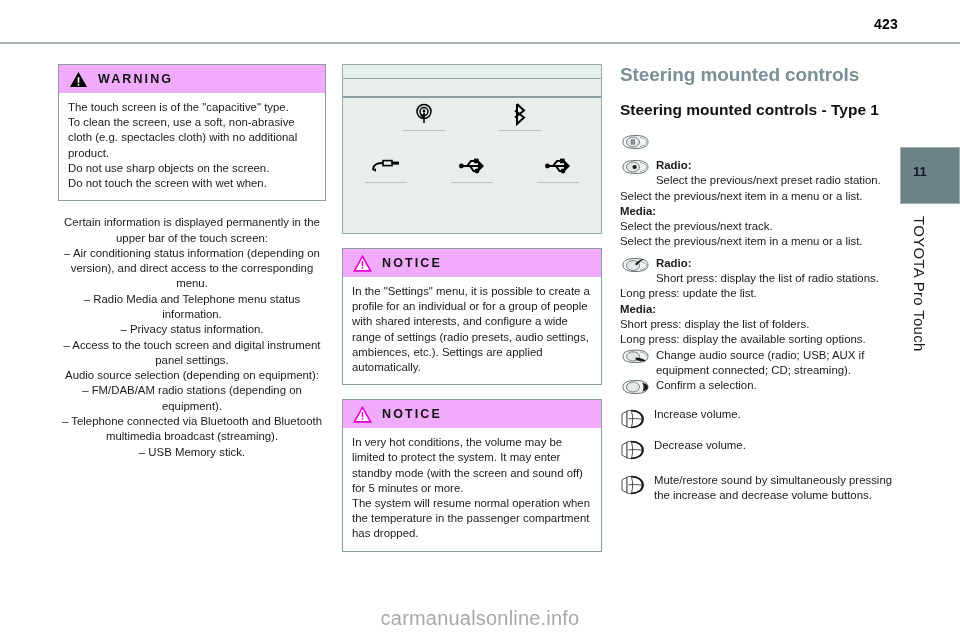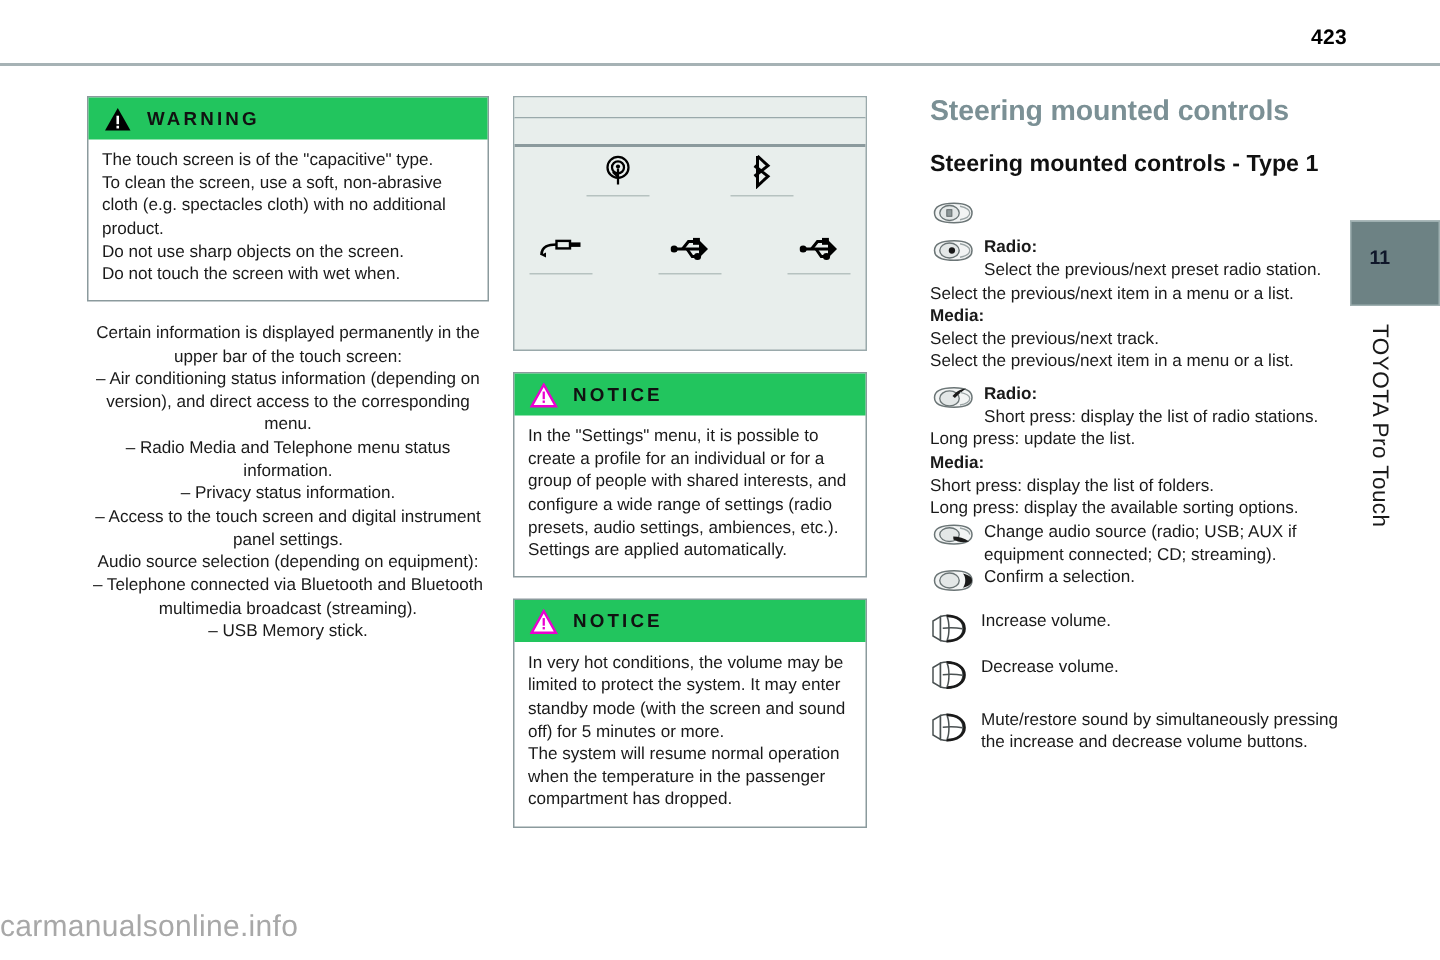--- a/index.html
+++ b/index.html
@@ -60,31 +60,31 @@
     font-size: 15px;
     writing-mode: vertical-rl;
     text-orientation: mixed;
     white-space: nowrap;
     letter-spacing: 0.3px;
   }
 
   
   .col { position: absolute; top: 64px; }
   .col-left   { left: 58px;  width: 268px; }
-  .col-mid    { left: 342px; width: 236px; }
+  .col-mid    { left: 342px; width: 260px; }
   .col-right  { left: 620px; width: 275px; }
 
   
   .callout {
     border: 1px solid #8b9a9d;
     background: #ffffff;
     margin-bottom: 14px;
   }
   .callout-head {
-    background: #22c55e;
+    background: #f0abfc;
     padding: 5px 8px 5px 10px;
     display: flex;
     align-items: center;
     gap: 10px;
     height: 28px;
   }
   .callout-title {
     font-size: 12.5px;
     font-weight: bold;
     letter-spacing: 2.1px;
@@ -186,21 +186,21 @@
   .spacer-6 { height: 6px; }
   .spacer-10 { height: 10px; }
   .clearfix::after { content: ""; display: block; clear: both; }
 
   
   .watermark {
     position: absolute;
     left: 0;
     top: 607px;
     width: 960px;
-    text-align: left;
+    text-align: center;
     font-size: 20px;
     color: #a8a8a8;
     letter-spacing: 0.2px;
   }
 </style>
 </head>
 <body>
 
 <div class="page-number">423</div>
 <div class="header-rule"></div>
@@ -231,20 +231,21 @@
     </div>
   </div>
 
   <div class="body-text">
     <p>Certain information is displayed permanently in the upper bar of the touch screen:</p>
     <p>–  Air conditioning status information (depending on version), and direct access to the corresponding menu.</p>
     <p>–  Radio Media and Telephone menu status information.</p>
     <p>–  Privacy status information.</p>
     <p>–  Access to the touch screen and digital instrument panel settings.</p>
     <p>Audio source selection (depending on equipment):</p>
+    <p>–  FM/DAB/AM radio stations (depending on equipment).</p>
     <p>–  Telephone connected via Bluetooth and Bluetooth multimedia broadcast (streaming).</p>
     <p>–  USB Memory stick.</p>
   </div>
 </div>
 
 <div class="col col-mid">
 
   <div class="figure">
     <div class="fig-bar"></div>
     <div class="fig-bar second"></div>

